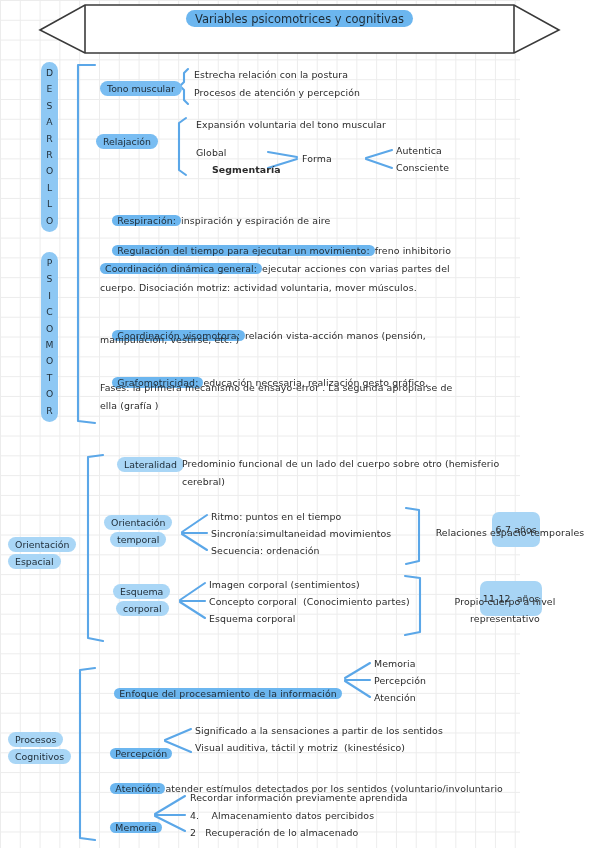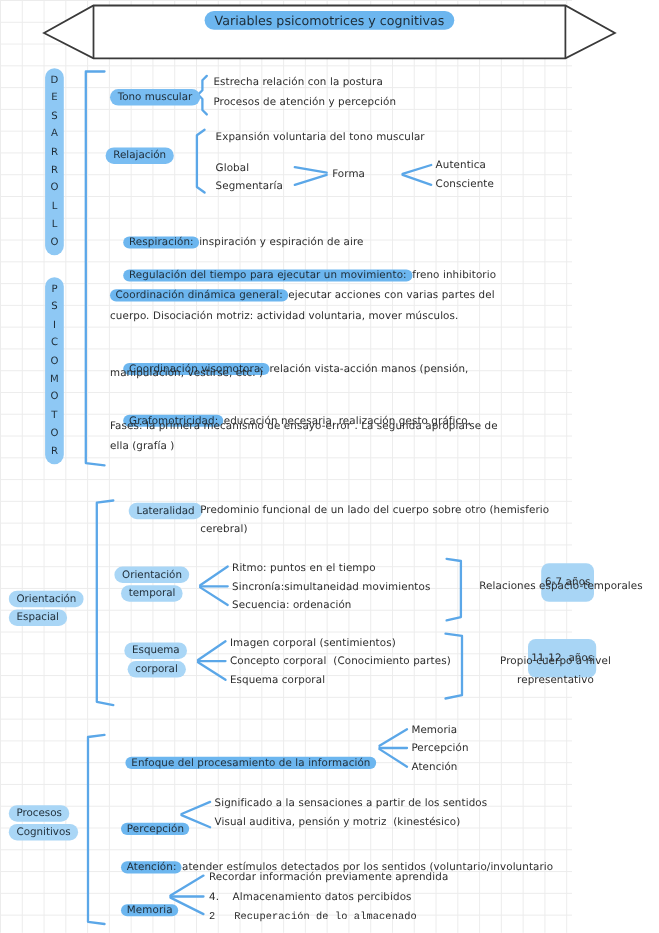--- a/index.html
+++ b/index.html
@@ -164,21 +164,21 @@
     <div>R</div>
   </div>
 
   <div class="pill" style="left:100px;top:81px;">Tono muscular</div>
   <div class="txt" style="left:194px;top:68px;">Estrecha relación con la postura</div>
   <div class="txt" style="left:194px;top:86px;">Procesos de atención y percepción</div>
 
   <div class="pill" style="left:96px;top:134px;">Relajación</div>
   <div class="txt" style="left:196px;top:118px;">Expansión voluntaria del tono muscular</div>
   <div class="txt" style="left:196px;top:146px;">Global</div>
-  <div class="txt" style="left:196px;top:163px;">Segmentaría</div>
+  <div class="txt" style="left:212px;top:163px;font-weight:bold;">Segmentaría</div>
   <div class="txt" style="left:302px;top:152px;">Forma</div>
   <div class="txt" style="left:396px;top:144px;">Autentica</div>
   <div class="txt" style="left:396px;top:161px;">Consciente</div>
 
   <div class="txt" style="left:100px;top:230px;">
     <span class="hl">Regulación del tiempo para ejecutar un movimiento:</span><span>freno inhibitorio</span>
   </div>
 
   <div class="txt" style="left:100px;top:200px;">
     <span class="hl">Respiración:</span><span>inspiración y espiración de aire</span>
@@ -235,26 +235,26 @@
     <span class="hl">Enfoque del procesamiento de la información</span>
   </div>
   <div class="txt" style="left:374px;top:657px;">Memoria</div>
   <div class="txt" style="left:374px;top:674px;">Percepción</div>
   <div class="txt" style="left:374px;top:691px;">Atención</div>
 
   <div class="txt" style="left:98px;top:733px;">
     <span class="hl">Percepción</span>
   </div>
   <div class="txt" style="left:195px;top:724px;">Significado a la sensaciones a partir de los sentidos</div>
-  <div class="txt" style="left:195px;top:741px;">Visual auditiva, pensión y motriz  (kinestésico)</div>
+  <div class="txt" style="left:195px;top:741px;">Visual auditiva, táctil y motriz  (kinestésico)</div>
 
   <div class="txt" style="left:98px;top:768px;">
     <span class="hl">Atención:</span><span>atender estímulos detectados por los sentidos (voluntario/involuntario</span>
   </div>
 
   <div class="txt" style="left:98px;top:807px;">
     <span class="hl">Memoria</span>
   </div>
   <div class="txt" style="left:190px;top:791px;">Recordar información previamente aprendida</div>
   <div class="txt" style="left:190px;top:809px;">4.    Almacenamiento datos percibidos</div>
-  <div class="txt" style="left:190px;top:826px;font-family:Liberation Mono, monospace;">2   Recuperación de lo almacenado</div>
+  <div class="txt" style="left:190px;top:826px;">2   Recuperación de lo almacenado</div>
 
 </div>
 
 </body></html>

